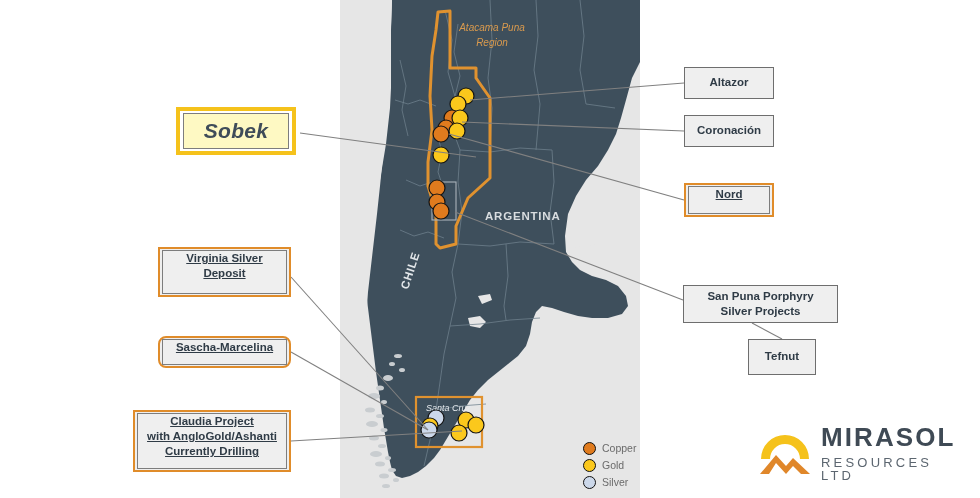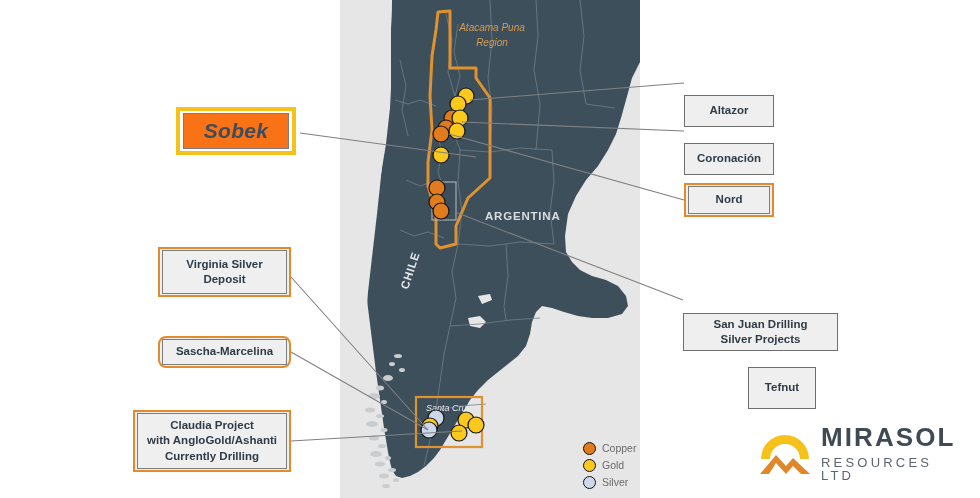--- a/index.html
+++ b/index.html
@@ -54,43 +54,42 @@
     justify-content: center;
     text-align: center;
     color: #2f3b46;
     font-weight: bold;
     font-size: 11.5px;
     line-height: 1.32;
     padding: 2px 4px;
   }
   .callout.gray {
     border: 1.6px solid #6e6e6e;
-    margin-top: 28px;
   }
   .callout.orange {
     border: 2px solid #e08c2a;
     padding: 2px;
   }
   .callout.orange > .inner {
     border: 1.4px solid #7d7d7d;
     background: #efefef;
     width: 100%;
     height: 100%;
     display: flex;
-    align-items: center;
     justify-content: center;
+    text-decoration: underline;
   }
   .callout.yellow {
     border: 4px solid #f5c21b;
     padding: 3px;
     background: #ffffff;
   }
   .callout.yellow > .inner {
     border: 1.6px solid #7d7d7d;
-    background: #f97316;
+    background: #fef9c3;
     width: 100%;
     height: 100%;
     display: flex;
     align-items: center;
     justify-content: center;
     font-style: italic;
     font-size: 21px;
     font-weight: bold;
     color: #3f4c59;
     letter-spacing: 0.3px;
@@ -366,25 +365,25 @@
         <div class="inner">
           <div>
             <div>Claudia Project</div>
             <div>with AngloGold/Ashanti</div>
             <div>Currently Drilling</div>
           </div>
         </div>
       </div>
       <div class="callout gray" style="left: 683px; top: 285px; width: 155px; height: 38px;">
         <div>
-          <div>San Juan Drilling</div>
+          <div>San Puna Porphyry</div>
           <div>Silver Projects</div>
         </div>
       </div>
-      <div class="callout gray" style="left: 748px; top: 339px; width: 68px; height: 42px;">
+      <div class="callout gray" style="left: 748px; top: 339px; width: 68px; height: 36px;">
         <div>
           <div>Tefnut</div>
         </div>
       </div>
     </div>
 
   <div id="legend">
       <div class="legend-row">
         <span class="legend-swatch" style="background: rgb(224, 123, 30);"></span>
         <span class="legend-label">Copper</span>

